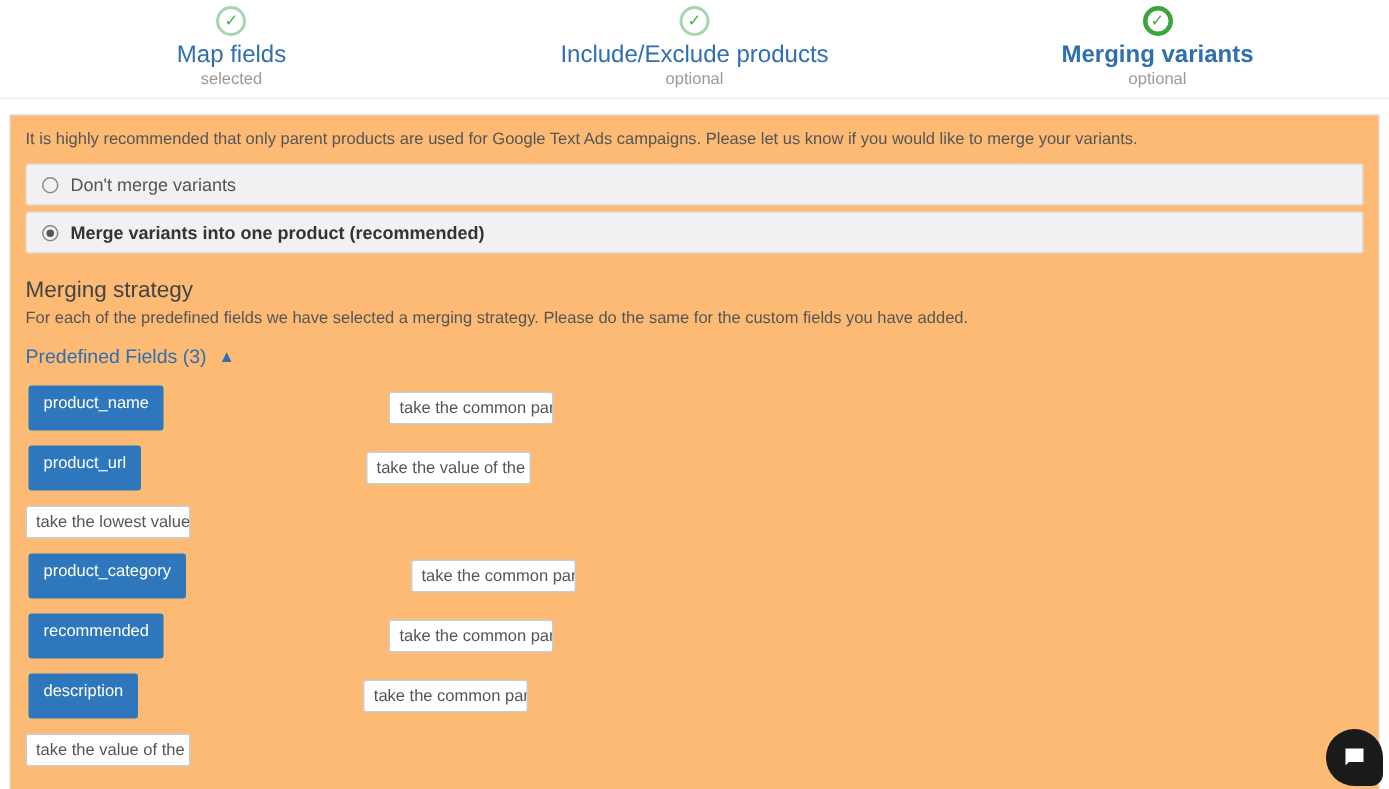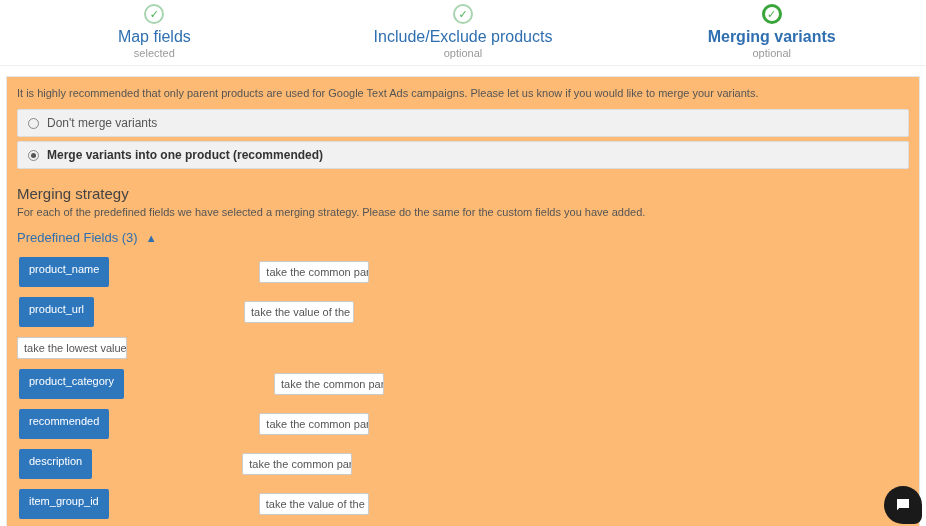--- a/index.html
+++ b/index.html
@@ -228,21 +228,20 @@
         </span>
       </div>
       <div class="field-row">
         <span class="field-tag">description</span>
         <span class="field-select">
           <span>take the common part</span>
 
         </span>
       </div>
       <div class="field-row">
-        <span class="field-tag">item_group_id</span>
         <span class="field-select">
           <span>take the value of the first variant</span>
 
         </span>
       </div>
     </div>
 
     <div class="custom-title">Custom fields (1)</div>
 
   </div>

